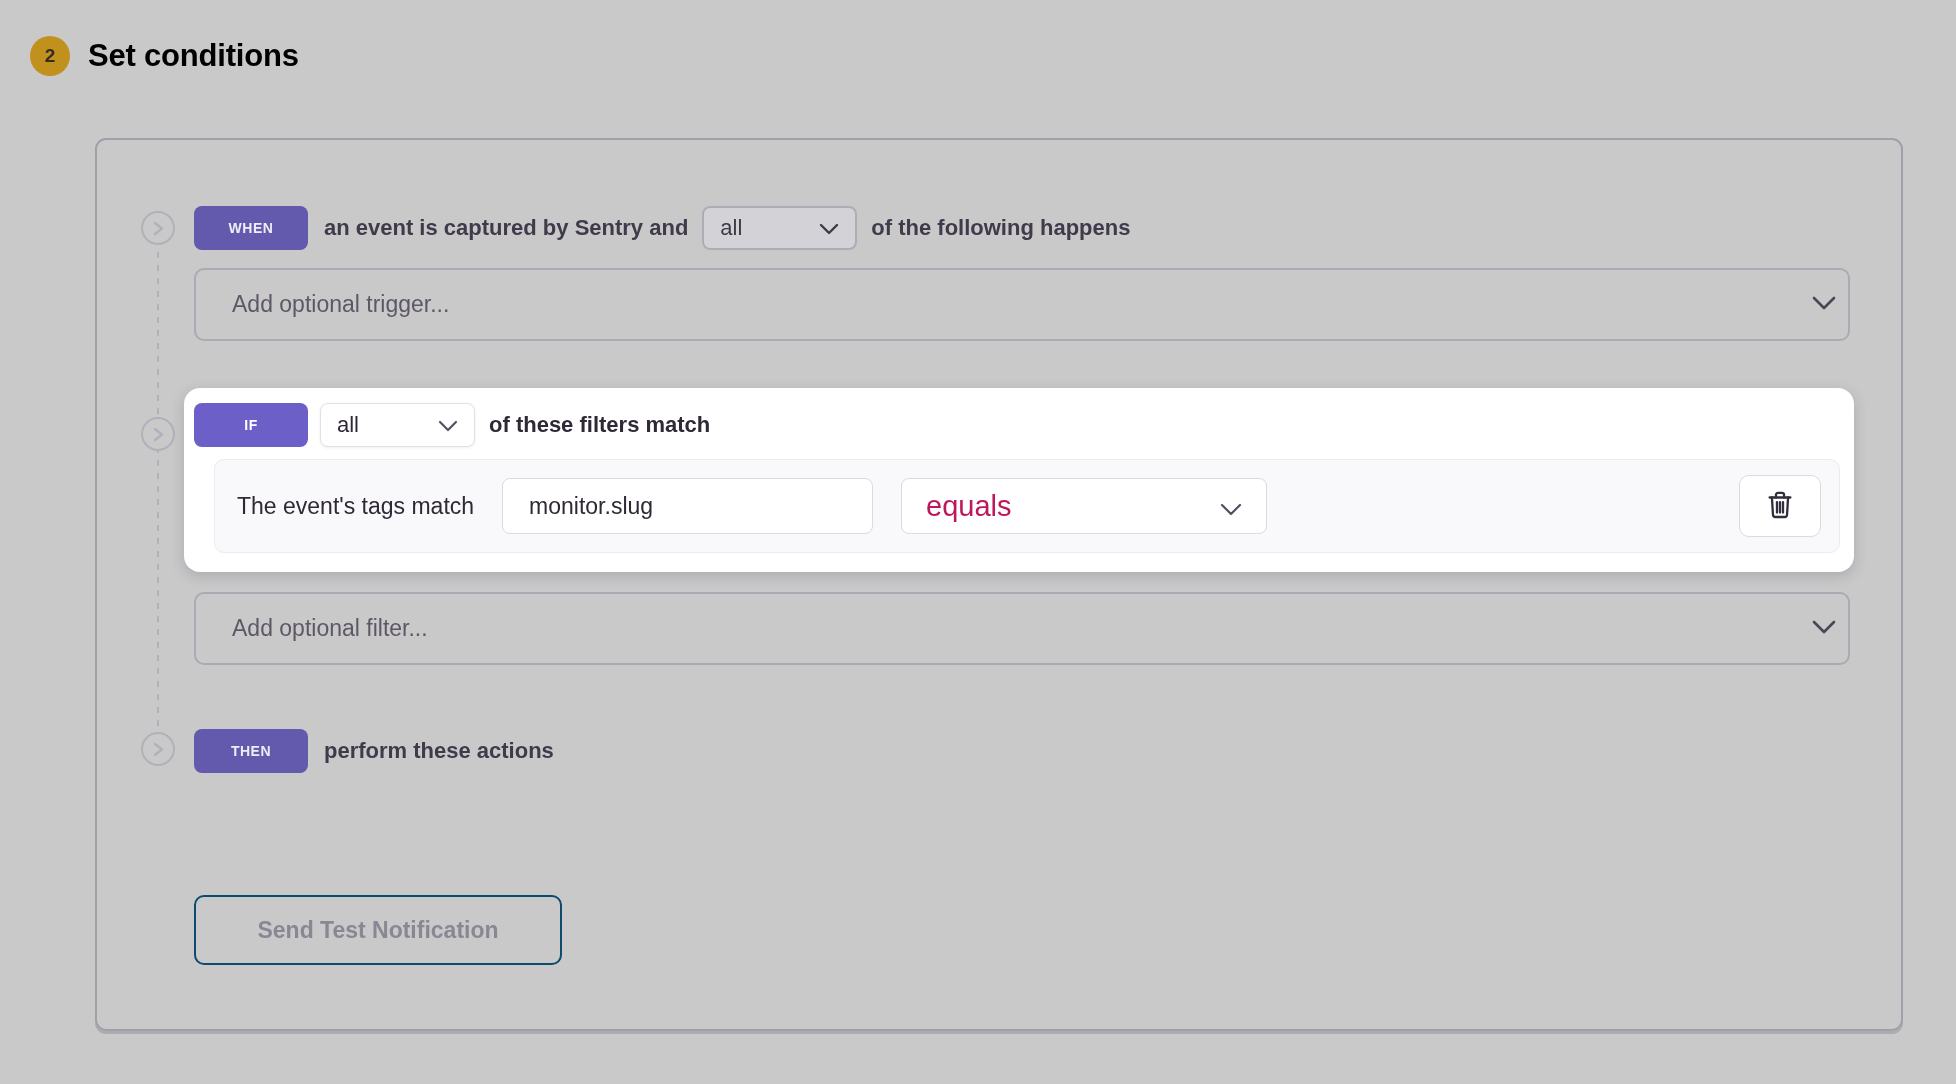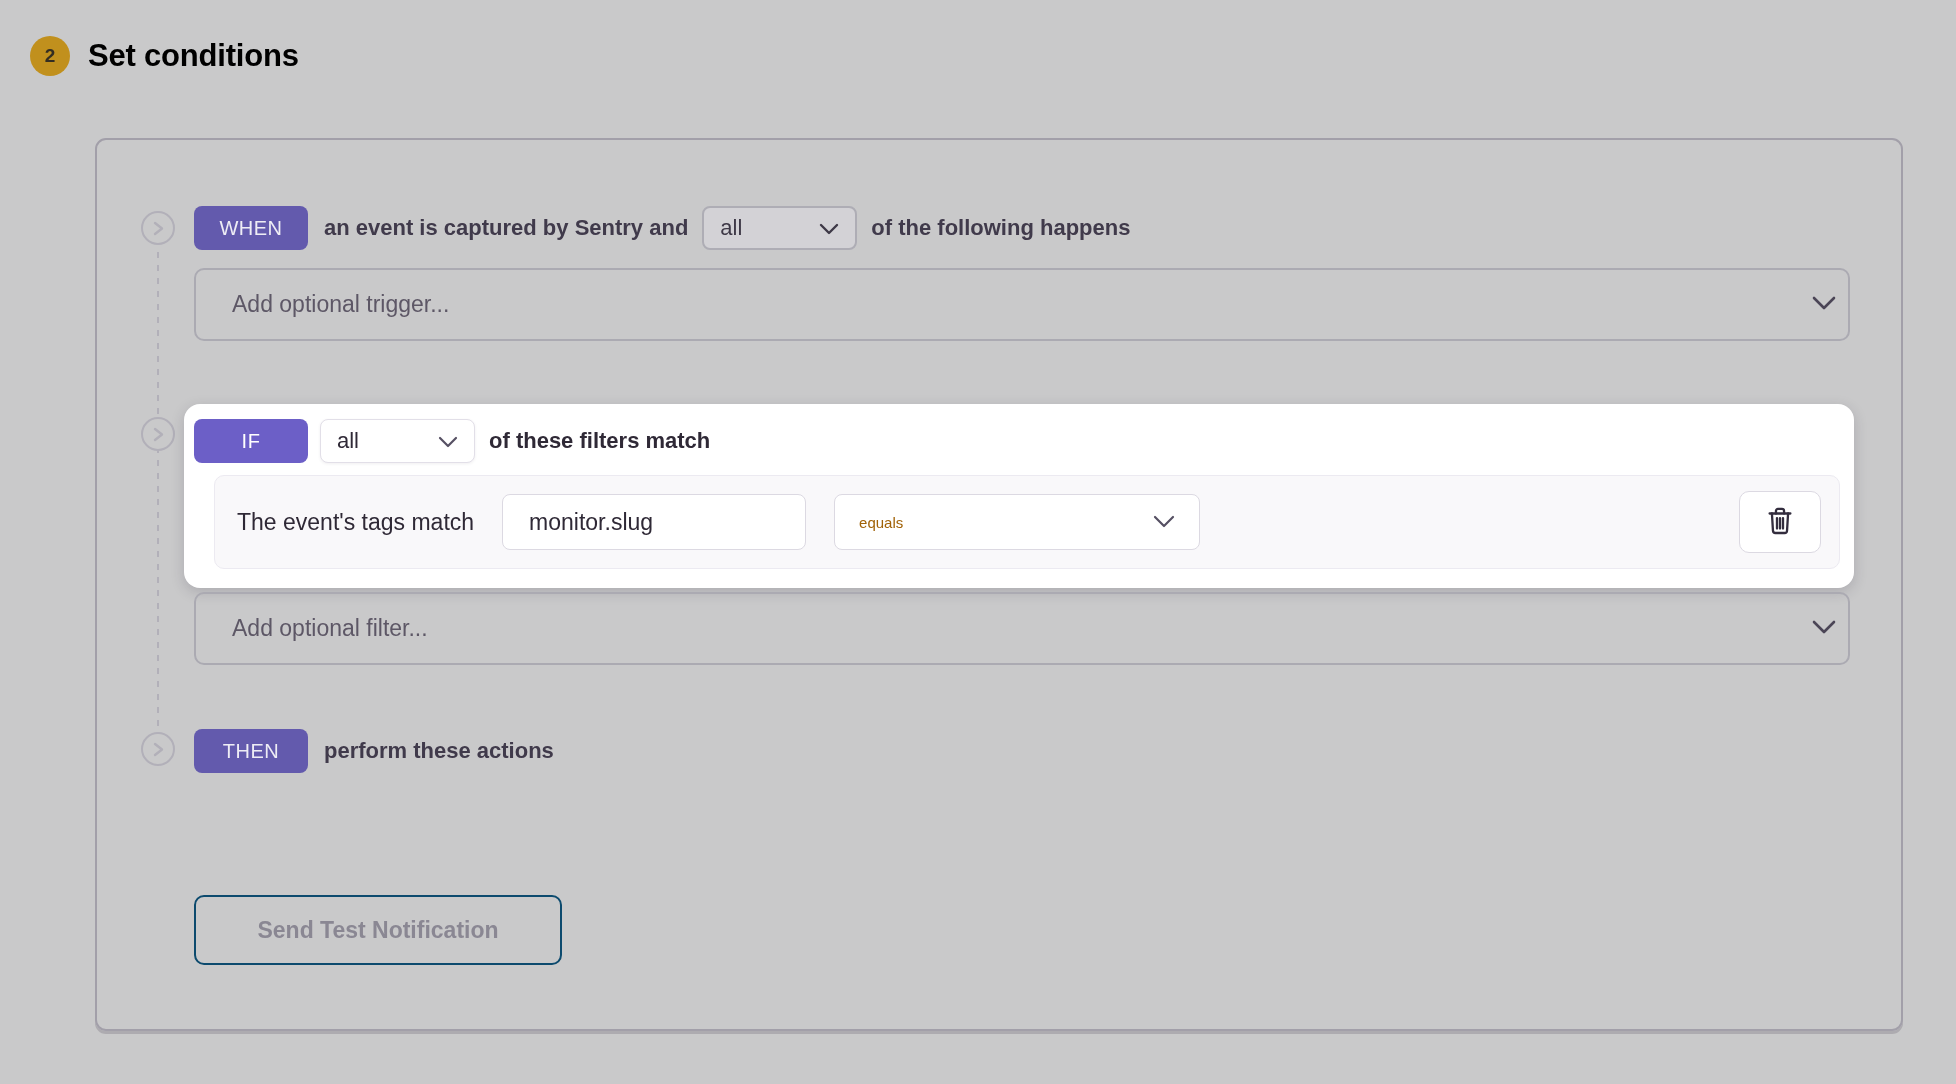--- a/index.html
+++ b/index.html
@@ -42,21 +42,21 @@
   .rail-circle.c-if{top:277px;}
   .rail-circle.c-then{top:592px;}
 
   
   .label-row{position:absolute;left:97px;height:44px;display:flex;align-items:center;}
   .row-when{top:66px;}
   .row-then{top:589px;text-align:right;}
   .badge{
     min-width:114px;height:44px;border-radius:8px;
     display:flex;align-items:center;justify-content:center;
-    font-size:20px;font-weight:400;letter-spacing:0.5px;
+    font-size:14px;font-weight:700;letter-spacing:0.5px;
     box-sizing:border-box;padding:17px 20px;
   }
   .badge.dim{background:#635aad;color:#eeedf5;}
   .badge.bright{background:#6C5FC7;color:#ffffff;}
   .row-text{font-size:22px;font-weight:700;color:#403a4b;white-space:nowrap;}
   .row-text.dark{color:#2f2936;}
   .m-l16{margin-left:16px;} .m-l14{margin-left:14px;} .m-l12{margin-left:12px;}
 
   
   .select{
@@ -70,58 +70,58 @@
   }
   .select-white-sm{
     width:155px;height:44px;padding:0 16px;
     background:#ffffff;border:1px solid #e2dfe8;
     box-shadow:0 1px 3px rgba(60,50,80,0.08);
     font-size:22px;color:#2f2936;
   }
   .select-white-lg{
     width:366px;height:56px;padding:4px 24px;
     background:#ffffff;border:1px solid #dcd9e2;
-    font-size:15px;color:#a16207;
+    font-size:29px;color:#be185d;
   }
   .chev{flex:none;}
 
   
   .dropdown-box{
     position:absolute;left:97px;width:1656px;height:73px;
     border:2px solid #abaab2;border-radius:10px;box-sizing:border-box;
     display:flex;align-items:center;justify-content:space-between;
     padding:0 12px 0 36px;cursor:pointer;
   }
   .dropdown-box .ph{font-size:23px;color:#5d5766;}
   .dd-trigger{top:128px;}
   .dd-filter{top:452px;}
   .dd-action{top:652px;}
 
   
   .if-highlight{
-    position:absolute;left:87px;top:264px;width:1670px;height:184px;
+    position:absolute;left:87px;top:248px;width:1670px;height:184px;
     background:#ffffff;border-radius:16px;box-sizing:border-box;
     padding:15px 14px 0 10px;
     box-shadow:0 4px 14px rgba(40,35,55,0.18);
   }
   .if-label-row{height:44px;display:flex;align-items:center;}
   .filter-row{
     margin-top:12px;margin-left:20px;
     height:94px;border-radius:10px;box-sizing:border-box;
     background:#f9f8fa;border:1px solid #eceaf1;
     display:flex;align-items:center;padding:0 18px;
   }
   .filter-label{font-size:23px;font-weight:500;color:#2f2936;white-space:nowrap;margin-left:4px;}
   .text-input{
     height:56px;box-sizing:border-box;border-radius:8px;
     background:#ffffff;border:1px solid #dcd9e2;
     font-family:"Liberation Sans", sans-serif;font-size:23px;color:#2f2936;
     padding:0 26px;outline:none;
   }
-  .input-key{width:304px;margin-left:28px;}
+  .input-key{width:371px;margin-left:28px;}
   .input-value{width:372px;margin-left:28px;}
   .sel-match{margin-left:28px;}
   .trash-btn{
     margin-left:auto;width:82px;height:62px;box-sizing:border-box;
     background:#ffffff;border:1px solid #dcd9e2;border-radius:10px;
     display:flex;align-items:center;justify-content:center;
     color:#332d3e;cursor:pointer;padding:0;
   }
 
   

